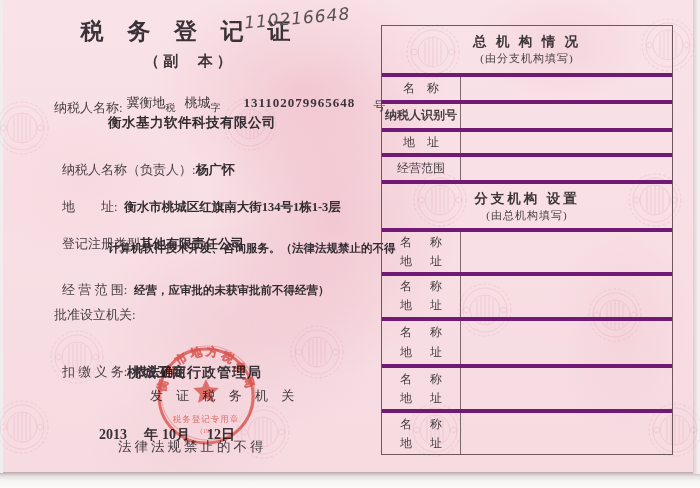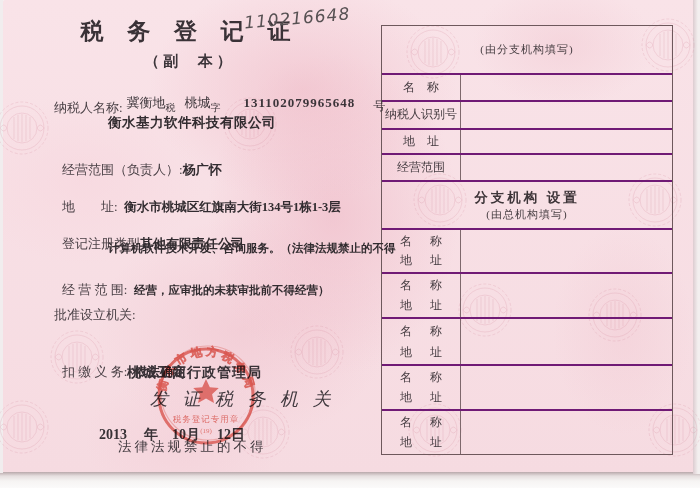--- a/index.html
+++ b/index.html
@@ -39,38 +39,38 @@
   .subtitle{left:55px;top:52px;width:270px;text-align:center;
     font-size:15px;letter-spacing:4px;font-weight:bold;color:#3c353a;}
   .serial{left:120px;top:78px;font-size:13px;color:#3c353a;}
   .serial .sub{font-size:10px;position:relative;top:4px;margin-right:9px;}
   .serial .num{margin-left:14px;letter-spacing:1px;font-weight:600;}
   .serial .suf{margin-left:18px;font-size:12px;position:relative;top:3px;}
   .lbl{font-size:13px;color:#4a4146;margin-left:24px;}
   .val{font-weight:bold;color:#322c30;font-size:13px;}
   .scope-val{font-weight:bold;color:#322c30;font-size:11.5px;letter-spacing:0px;}
   .bureau{left:112px;top:364px;font-size:14px;font-weight:bold;letter-spacing:1px;color:#383136;padding-left:15px;}
-  .caption{left:150px;top:387px;font-size:18px;letter-spacing:5px;color:#413a3f;font-style:italic;}
+  .caption{left:150px;top:387px;font-size:13px;letter-spacing:5px;color:#413a3f;}
   .daterow{left:92px;top:410px;font-size:14px;font-weight:600;color:#383236;}
   .daterow span{display:inline-block;}
   .footer{left:118px;top:438px;font-size:13.5px;letter-spacing:3px;color:#413a3f;}
 
   
   .rtable{position:absolute;left:381px;top:25px;width:292px;height:430px;z-index:2;
     border:1.5px solid #6e585c;box-sizing:border-box;display:flex;flex-direction:column;}
-  .trow{display:flex;border-top:2px solid #701a75;box-sizing:border-box;}
+  .trow{display:flex;border-top:4px solid #701a75;box-sizing:border-box;}
   .trow:first-child{border-top:none;}
   .thead{flex-direction:column;align-items:center;justify-content:center;}
   .thead .stitle{font-size:13.5px;font-weight:600;letter-spacing:3px;color:#3e3539;}
   .thead .ssub{font-size:11px;letter-spacing:1px;color:#4a4145;margin-top:0;}
   .tlabel{width:79px;border-right:1px solid #7e686c;box-sizing:border-box;
     display:flex;flex-direction:column;justify-content:space-evenly;align-items:center;
     font-size:12px;color:#453c41;white-space:pre;}
   .tvalue{flex:1;}
-  .h47{height:47px;} .h27{height:27px;} .h28{height:28px;} .h26{height:26px;}
+  .h47{height:47px;} .h27{height:27px;} .h28{height:28px;font-weight:bold;} .h26{height:26px;}
   .h48{height:48px;} .h44{height:44px;} .h45{height:45px;}
 
   .seal{position:absolute;left:151px;top:341px;z-index:4;mix-blend-mode:multiply;opacity:.85;}
 </style>
 </head>
 <body>
 
 <div class="paper"></div>
 
 <svg class="wm" width="700" height="473">
@@ -106,21 +106,21 @@
 <div class="t subtitle">（副  本）</div>
 
 <div class="t serial">
   <span>冀衡地</span><span class="sub">税</span><span>桃城</span><span class="sub">字</span><span class="num">131102079965648</span><span class="suf">号</span>
 </div>
 
 <div class="t lbl" style="left:30px;top:99px;">纳税人名称:</div>
 <div class="t val" style="left:108px;top:114px;font-size:13.5px;letter-spacing:.5px;">衡水基力软件科技有限公司</div>
 
 <div class="t" style="left:30px;top:142px;">
-  <span class="lbl">经营范围（负责人）:</span><span class="val">杨广怀</span>
+  <span class="lbl">纳税人名称（负责人）:</span><span class="val">杨广怀</span>
 </div>
 
 <div class="t" style="left:30px;top:179px;">
   <span class="lbl">地        址:  </span><span class="val" style="font-size:12.5px;">衡水市桃城区红旗南大街134号1栋1-3层</span>
 </div>
 
 <div class="t" style="left:30px;top:216px;">
   <span class="lbl">登记注册类型</span><span class="val">其他有限责任公司</span>
 </div>
 
@@ -132,41 +132,42 @@
 <div class="t lbl" style="left:30px;top:306px;">批准设立机关:</div>
 
 <div class="t" style="left:30px;top:344px;">
   <span class="lbl">扣 缴 义 务:  </span><span class="val">依法确定</span>
 </div>
 
 <div class="t bureau">桃城工商行政管理局</div>
 <div class="t caption">发 证 税 务 机 关</div>
 
 <div class="t daterow">
-  <span>2013</span><span style="margin-left:17px;">年</span><span style="margin-left:14px;">10月</span><span style="margin-left:17px;">12日</span>
+  <span>2013</span><span style="margin-left:17px;">年</span><span style="margin-left:4px;">10月</span><span style="margin-left:17px;">12日</span>
 </div>
 
 <div class="t footer">法律法规禁止的不得</div>
 
 <svg class="seal" width="110" height="110" viewBox="0 0 110 110">
   <g stroke="#dd4a3d" fill="#dd4a3d">
     <circle cx="55" cy="55" r="47" fill="none" stroke-width="3" opacity=".8"></circle>
     <circle cx="57" cy="52" r="47" fill="none" stroke-width="1.2" opacity=".35"></circle>
     <path id="sealTopArc" d="M 16 68 A 41 41 0 1 1 94 68" fill="none" stroke="none"></path>
     <text font-size="11.5" letter-spacing="3.5" opacity=".85">
       <textPath href="#sealTopArc" startOffset="50%" text-anchor="middle">衡水市地方税务局</textPath>
     </text>
     <path d="M55 38 l3.8 8.2 9 .9 -6.7 6.1 1.9 8.8 -8 -4.6 -8 4.6 1.9 -8.8 -6.7 -6.1 9 -.9 z" stroke="none" opacity=".8"></path>
     <text x="55" y="81" font-size="8.5" letter-spacing="1" text-anchor="middle" stroke="none" opacity=".85">税务登记专用章</text>
     <text x="55" y="92" font-size="7" text-anchor="middle" stroke="none" opacity=".75">(19)</text>
   </g>
 </svg>
 
 <div class="rtable">
   <div class="trow thead h47">
+    <div class="stitle">总 机 构 情 况</div>
     <div class="ssub">(由分支机构填写)</div>
   </div>
   <div class="trow h27">
     <div class="tlabel">名    称</div>
     <div class="tvalue"></div>
   </div>
   <div class="trow h28">
     <div class="tlabel">纳税人识别号</div>
     <div class="tvalue"></div>
   </div>

